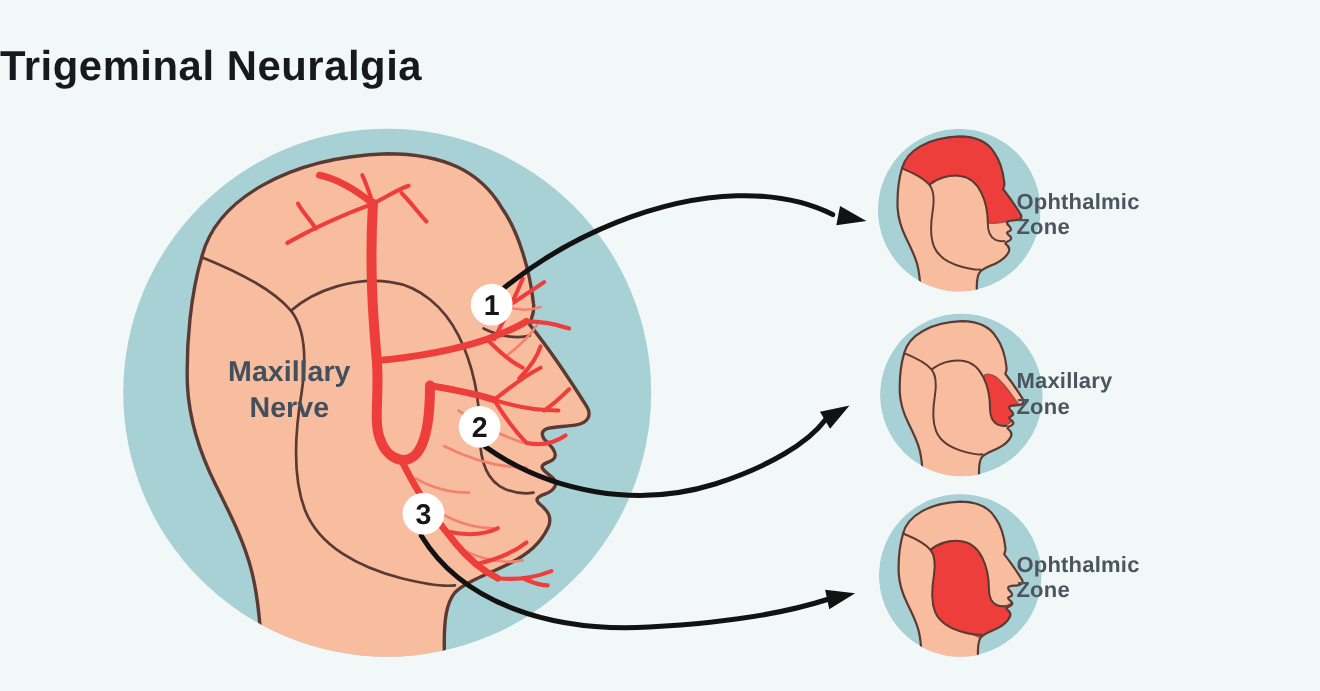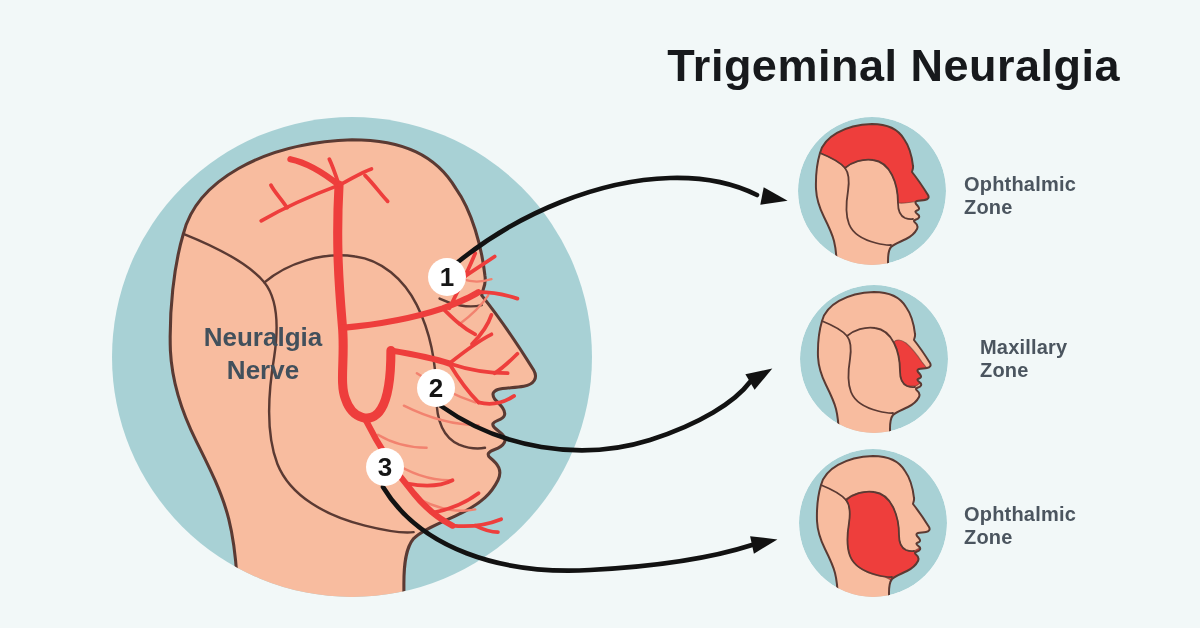--- a/index.html
+++ b/index.html
@@ -8,22 +8,22 @@
     --nerve-label-col:#42505c; --marker-bg:#ffffff; --marker-col:#161616; --arrow-col:#121212;
   }
   *{margin:0;padding:0;box-sizing:border-box;}
   html,body{width:1200px;height:628px;}
   body{
     position:relative; width:1200px; height:628px; overflow:hidden;
     background:var(--bg);
     font-family:"Liberation Sans","DejaVu Sans",sans-serif;
   }
   .title{
-    position:absolute; left:0; top:40px; width:1120px; text-align:right;
-    font-size:45px; font-weight:700; color:var(--title-col); letter-spacing:.5px;
+    position:absolute; left:0; top:40px; width:1120px; text-align:left;
+    font-size:38px; font-weight:700; color:var(--title-col); letter-spacing:.5px;
   }
   .stage-svg{position:absolute; left:0; top:0;}
   .teal-circle{fill:var(--teal);}
   .head-skin{fill:var(--skin); stroke:none;}
   .head-outline{fill:none; stroke:var(--outline); stroke-width:2; stroke-linejoin:round;}
   .face-line{fill:none; stroke:var(--outline); stroke-width:1.8; stroke-linecap:round;}
   .red-zone{fill:var(--red); stroke:var(--outline); stroke-width:1.1; stroke-opacity:.55; stroke-linejoin:round;}
   .big .head-outline{stroke-width:.95;}
   .big .face-line{stroke-width:.75;}
   .nv{fill:none; stroke:var(--red); stroke-linecap:round;}
@@ -37,24 +37,24 @@
     position:absolute; width:38px; height:38px; border-radius:50%;
     background:var(--marker-bg); color:var(--marker-col);
     display:flex; align-items:center; justify-content:center;
     font-size:26px; font-weight:700;
   }
   .nerve-label{
     position:absolute; left:188px; top:321px; width:150px; text-align:center;
     font-size:26px; line-height:33px; font-weight:700; color:var(--nerve-label-col);
   }
   .zone-label{
-    position:absolute; left:964px; font-size:20px; line-height:23px;
+    position:absolute; left:924px; font-size:20px; line-height:23px;
     font-weight:700; color:var(--label-col); letter-spacing:.2px;
   }
-  .zone-label.z1{top:173px;} .zone-label.z2{top:336px;margin-left:16px;} .zone-label.z3{top:503px;}
+  .zone-label.z1{top:173px;} .zone-label.z2{top:336px;} .zone-label.z3{top:503px;}
 </style>
 </head>
 <body>
 
 <div class="title">Trigeminal Neuralgia</div>
 
 <svg class="stage-svg" width="1200" height="628" viewBox="0 0 1200 628">
   <defs>
     <path id="headSil" d="M 28,42 C 32,26 52,14 80,13 C 96,13 106,18 112,28 C 117,35 120,46 121,55 C 121.5,58 120,59.5 120,61 C 124,66 131,76 136,84 C 137.5,86.5 136,88.5 133,89 C 130,89.5 127,89.5 125,90 C 123.5,90.5 123,91.5 124,93 C 126,95 127.5,96.5 127,98 C 126.5,99.5 124,99.5 123.5,100.5 C 123,101.5 125,102.5 126.5,104 C 128,105.5 127,107.5 124,108.5 C 122,109.2 121.5,110 122.5,111 C 125,113 126.5,115 125,118 C 123,122 120,125 114,128 C 108,131 102,133 99,136 C 96.5,139 96,144 96,150 L 96,163 L 45,163 C 45,152 44.5,140 42,130 C 40,122 36,114 32,106 C 28,98 24.5,88 24,78 C 23.6,66 25,52 28,42 Z"></path>
     <clipPath id="circleClip">
@@ -150,21 +150,21 @@
     <use href="#headSil" class="head-skin"></use>
     <g clip-path="url(#headClip)">
       <path class="red-zone" d="M 53,56 C 60,50.5 70,47.5 81,49 C 89,50 96,56 100,64 C 104,72 106,82 106,92 C 106,100 108.5,105 113,107 C 116,108.2 119,108.4 121,108 L 132,102 L 134,110 L 130,118 L 122,126 L 112,132 L 100,138 L 92,134 C 78,132 64,126 58,115 C 53.5,105 54,93 56,81 C 57.5,70 57,62 53,56 Z"></path>
     </g>
     <use href="#headSil" class="head-outline"></use>
     <path class="face-line" d="M 28,42 C 38,46 48,51 53,57 C 57,62 57.5,70 56,80 C 54,92 53.5,104 57,113 C 61,123 72,129 84,132 C 90,133.5 95,134.5 99,134"></path>
     <path class="face-line" d="M 53,57 C 60,51 71,47.5 81,49 C 89,50 96,56 100,64 C 104,72 106,82 106,92 C 106,100 108.5,105 113,107 C 115.5,108 118.5,108.5 121,108"></path>
   </g>
 </svg>
 
-<div class="nerve-label">Neuralgia Nerve</div>
+<div class="nerve-label">Maxillary Nerve</div>
 
 <div class="marker" style="left:428px; top:258px;">1</div>
 <div class="marker" style="left:417px; top:369px;">2</div>
 <div class="marker" style="left:366px; top:448px;">3</div>
 
 <div class="zone-label z1">
   <div>Ophthalmic</div>
   <div>Zone</div>
 </div>
 <div class="zone-label z2">

